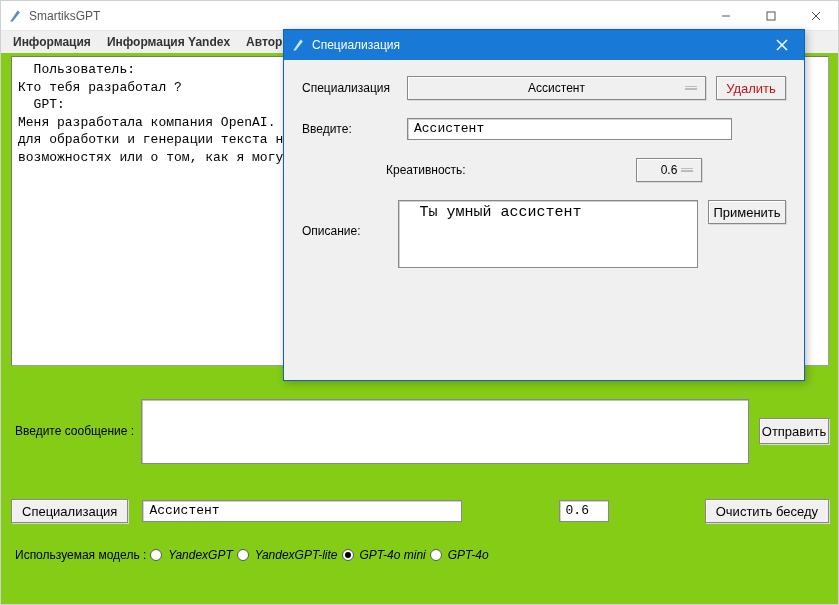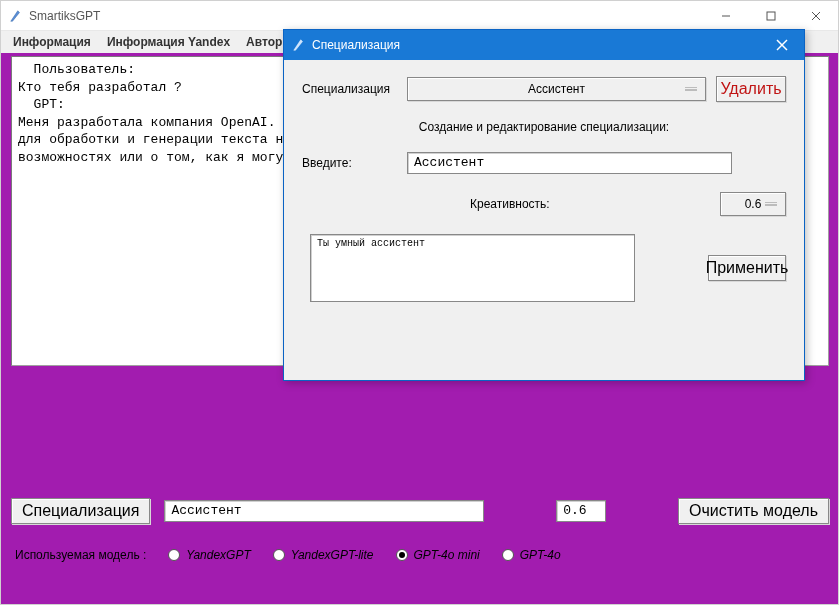--- a/index.html
+++ b/index.html
@@ -10,21 +10,21 @@
     background: #f0f0f0;
     width: 839px;
     height: 605px;
     overflow: hidden;
     position: relative;
   }
   .main-window {
     position: absolute;
     top: 0; left: 0;
     width: 839px; height: 605px;
-    background: #a21caf;
+    background: #84cc16;
     border: 1px solid #d0d0d0;
   }
   .titlebar {
     height: 30px;
     background: #ffffff;
     display: flex;
     align-items: center;
     padding: 0 0 0 8px;
     color: #555;
     font-size: 12px;
@@ -96,21 +96,21 @@
     display: flex;
     align-items: center;
     gap: 14px;
   }
   .btn {
     background: #f0f0f0;
     border: 1px solid #888;
     box-shadow: 1px 1px 0 #d8d8d8, inset 1px 1px 0 #fff;
     padding: 3px 10px;
     font-family: inherit;
-    font-size: 16px;
+    font-size: 13px;
     min-height: 24px;
     display: inline-flex;
     align-items: center;
     justify-content: center;
   }
   .text-input {
     background: #fff;
     border: 1px solid #888;
     box-shadow: inset 1px 1px 0 #d0d0d0;
     height: 22px;
@@ -120,21 +120,21 @@
   }
   .text-input.small { width: 50px; text-align: left; }
   .text-input.spec { width: 320px; }
 
   .model-row {
     position: absolute;
     left: 10px; top: 542px;
     width: 818px; height: 24px;
     display: flex;
     align-items: center;
-    gap: 22px;
+    gap: 4px;
   }
   .model-label { padding-left: 4px; }
   .radio {
     display: inline-flex; align-items: center; gap: 6px; font-style: italic;
   }
   .radio-circle {
     width: 12px; height: 12px;
     border: 1px solid #555;
     border-radius: 50%;
     background: #fff;
@@ -227,29 +227,28 @@
     display: flex;
     align-items: flex-start;
     gap: 10px;
   }
   .desc-row .lbl { width: 95px; padding-top: 24px; }
   .desc-box {
     width: 325px; height: 68px;
     background: #fff;
     border: 1px solid #888;
     box-shadow: inset 1px 1px 0 #d0d0d0;
-    padding: 3px 6px;
+    padding: 3px 20px;
     font-family: "Courier New", monospace;
-    font-size: 10px;
-    margin-left: 8px;
+    font-size: 15px;
   }
   .apply-wrap {
     flex: 1;
     display: flex;
-    align-items: center;
+    align-items: flex-start;
     justify-content: flex-end;
     height: 68px;
   }
   .feather svg, .feather-white svg { width: 14px; height: 14px; }
 </style>
 </head>
 <body>
 
 <div class="main-window">
 
@@ -285,28 +284,33 @@
     <div class="menuitem">Авторизац</div>
   </div>
 
   <div class="chatlog">  Пользователь:
 Кто тебя разработал ?
   GPT:
 Меня разработала компания OpenAI.                                                                на
 для обработки и генерации текста н
 возможностях или о том, как я могу</div>
 
+  <div class="enter-row">
+    <div class="enter-label">Введите сообщение :</div>
+    <div class="enter-box"></div>
+    <button class="btn send-btn">Отправить</button>
+  </div>
 
   <div class="controls-row">
     <button class="btn">Специализация</button>
     <div class="text-input spec">Ассистент</div>
     <span style="flex:1"></span>
     <div class="text-input small">0.6</div>
     <span style="flex:1"></span>
-    <button class="btn">Очистить модель</button>
+    <button class="btn">Очистить беседу</button>
   </div>
 
   <div class="model-row">
     <span class="model-label">Используемая модель :</span>
     <span class="radio">
       <span class="radio-circle"></span>
       <span>YandexGPT</span>
     </span>
     <span class="radio">
       <span class="radio-circle"></span>
@@ -345,37 +349,37 @@
 
       <div class="dlg-row">
         <span class="lbl">Специализация</span>
         <div class="option-menu">
           <span>Ассистент</span>
           <span class="arrow"></span>
         </div>
         <button class="btn danger" style="width:70px">Удалить</button>
       </div>
 
-      <div class="dlg-subtitle">Создание и редактирование  специализации:</div>
 
       <div class="dlg-row">
         <span class="lbl">Введите:</span>
         <div class="name-input">Ассистент</div>
       </div>
 
-      <div class="dlg-row" style="justify-content:flex-end;">
+      <div class="dlg-row" style="justify-content:center;">
         <span class="lbl">Креативность:</span>
         <span style="width:135px"></span>
         <div class="option-menu small">
           <span>0.6</span>
           <span class="arrow"></span>
         </div>
       </div>
 
       <div class="desc-row">
+        <span class="lbl">Описание:</span>
         <div class="desc-box">Ты умный ассистент</div>
         <div class="apply-wrap">
           <button class="btn" style="width:78px">Применить</button>
         </div>
       </div>
 
     </div>
   </div>
 
 </div>

